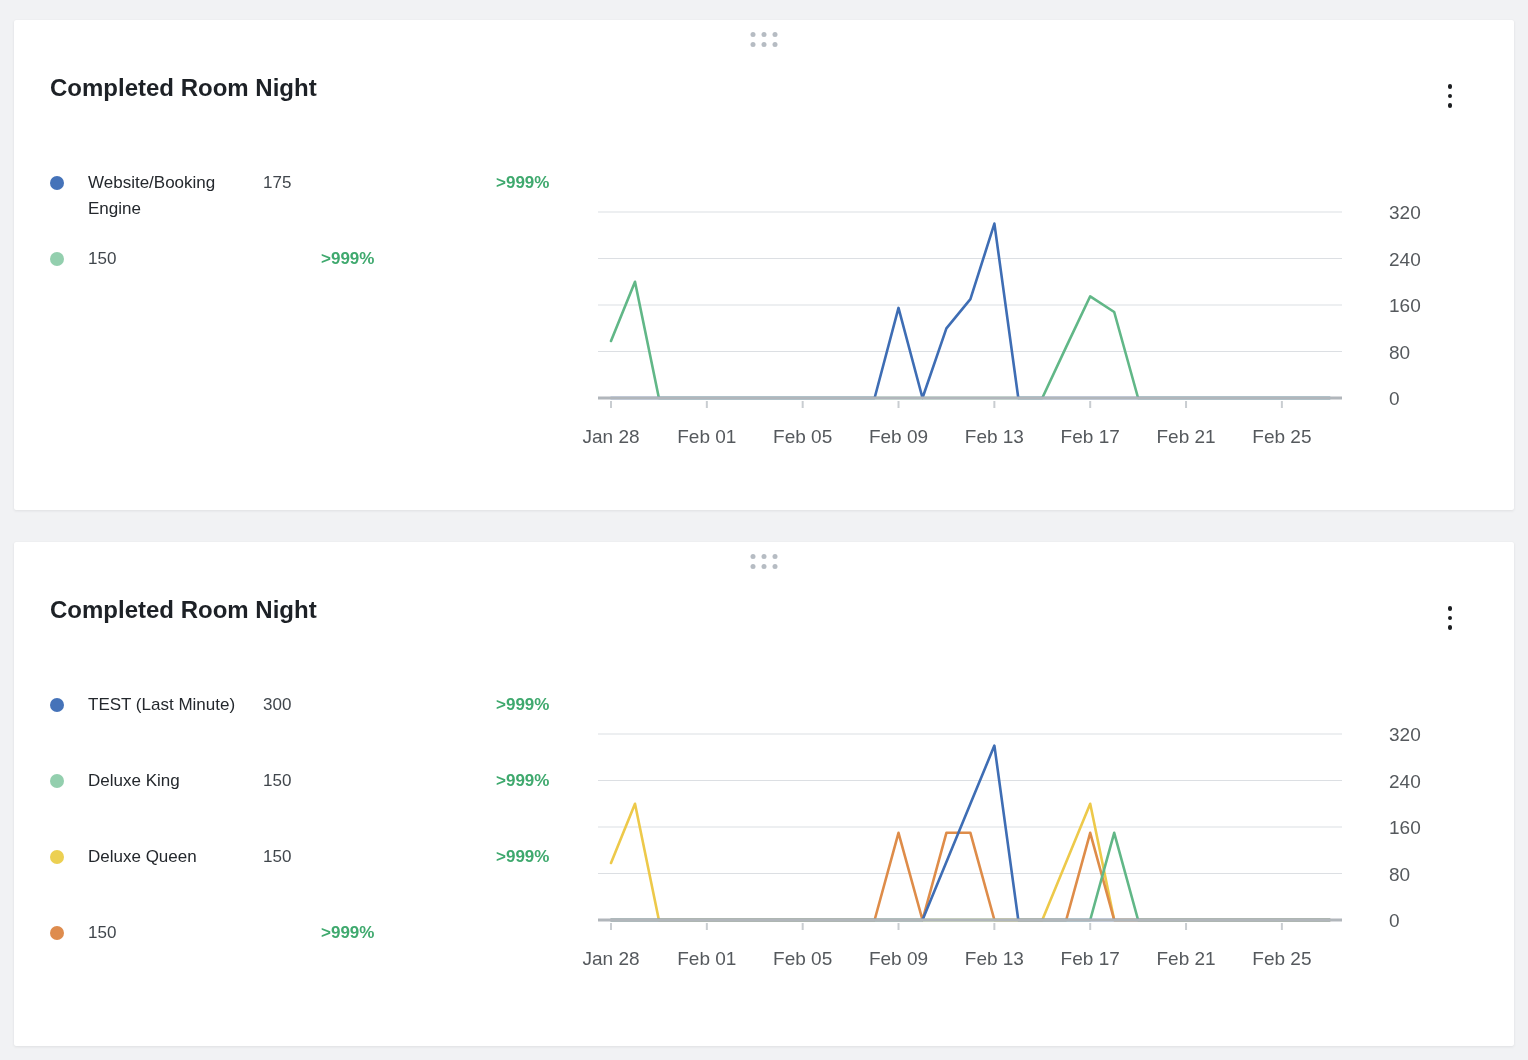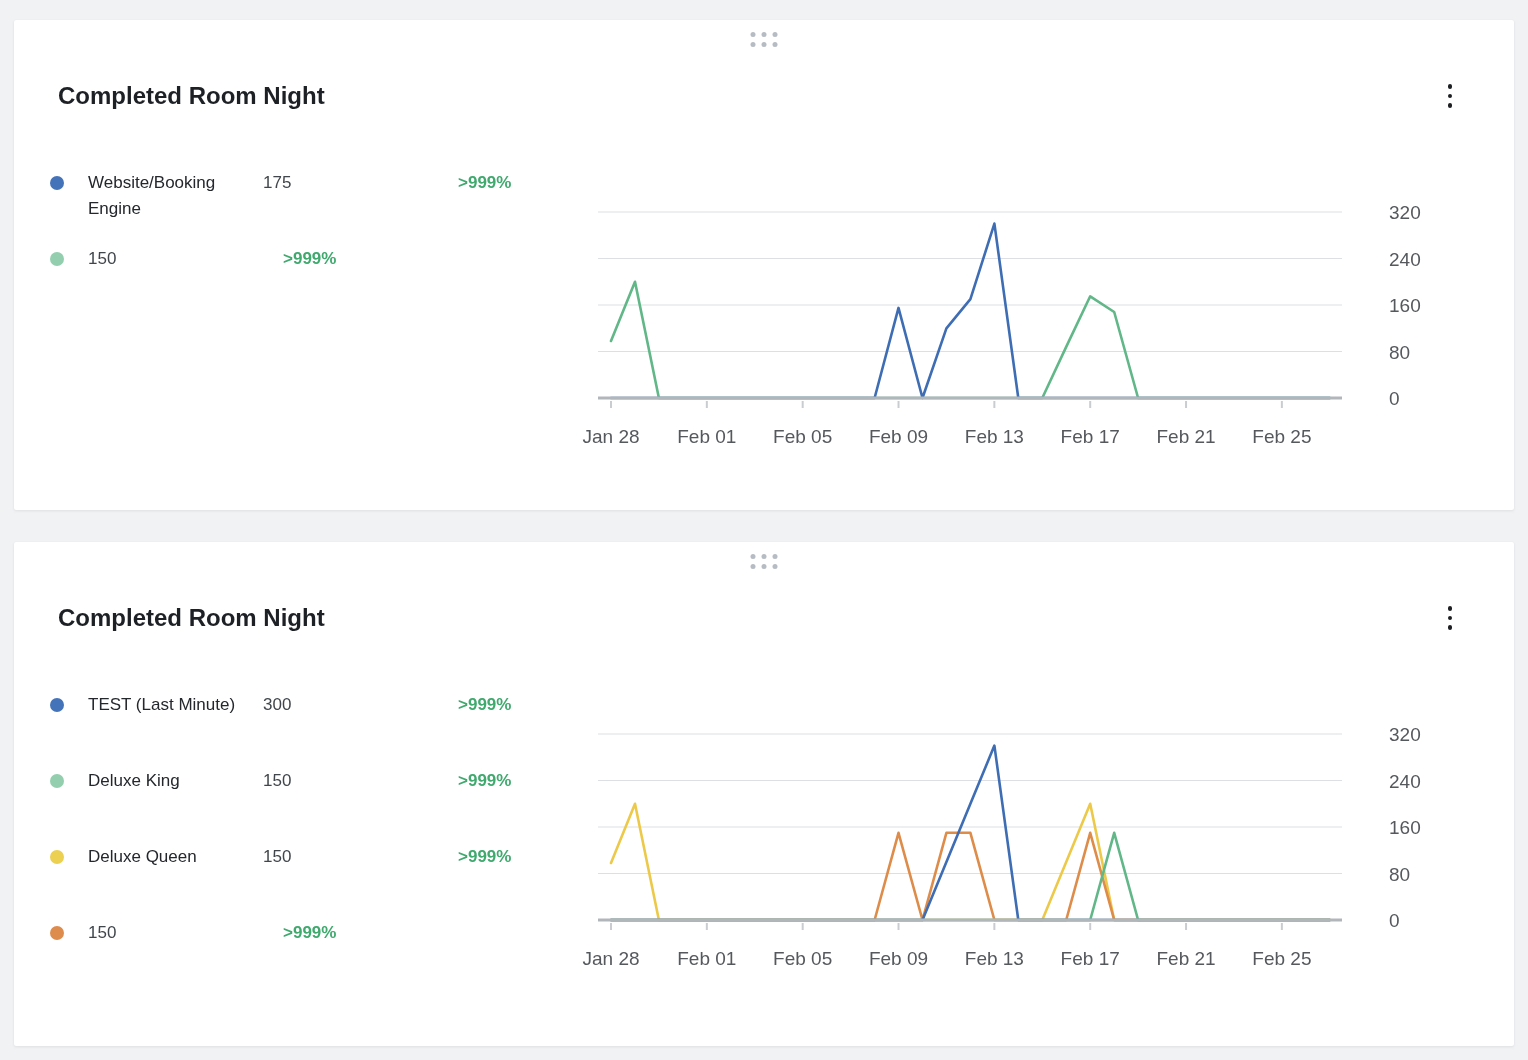--- a/index.html
+++ b/index.html
@@ -27,30 +27,30 @@
 
   .kebab{
     position:absolute;top:56px;right:50px;width:28px;height:40px;
     background:none;border:none;cursor:pointer;padding:0;
     display:flex;align-items:center;justify-content:center;
   }
   .kebab-dots{display:flex;flex-direction:column;gap:5px;}
   .kebab-dots i{width:4.5px;height:4.5px;border-radius:50%;background:#1c1e21;}
 
   .title{
-    position:absolute;left:32px;top:50px;margin:12px;
+    position:absolute;left:32px;top:50px;margin:4px;
     font-size:24px;font-weight:700;color:#1d2126;line-height:28px;
   }
 
   .legend{position:absolute;left:32px;top:150px;width:545px;}
   .legend-row{display:flex;align-items:flex-start;min-height:76px;cursor:pointer;}
   .dot{width:14px;height:14px;border-radius:50%;margin:6px 24px 0 4px;flex:none;}
   .l-label{width:175px;font-size:17px;font-weight:400;line-height:26px;color:#24282d;flex:none;}
   .l-value{width:195px;text-align:left;font-size:17px;font-weight:400;line-height:26px;color:#40464c;flex:none;}
-  .l-change{font-size:17px;font-weight:700;line-height:26px;flex:none;}
+  .l-change{margin-left:38px;font-size:17px;font-weight:700;line-height:26px;flex:none;}
 
   svg.chart{position:absolute;left:0;top:0;pointer-events:none;}
   svg.chart text{font-family:"Liberation Sans",sans-serif;}
 </style>
 </head>
 <body>
 
 <div class="page">
 
   <section class="card c0">

